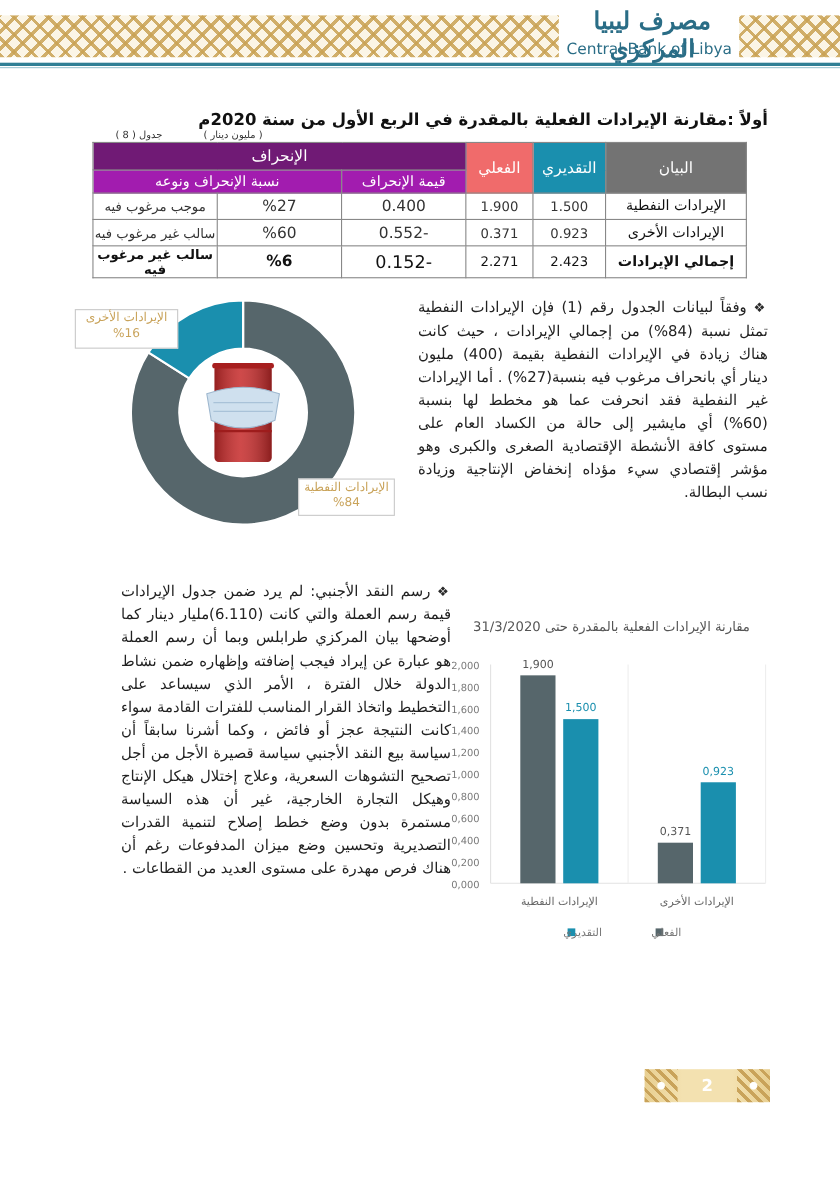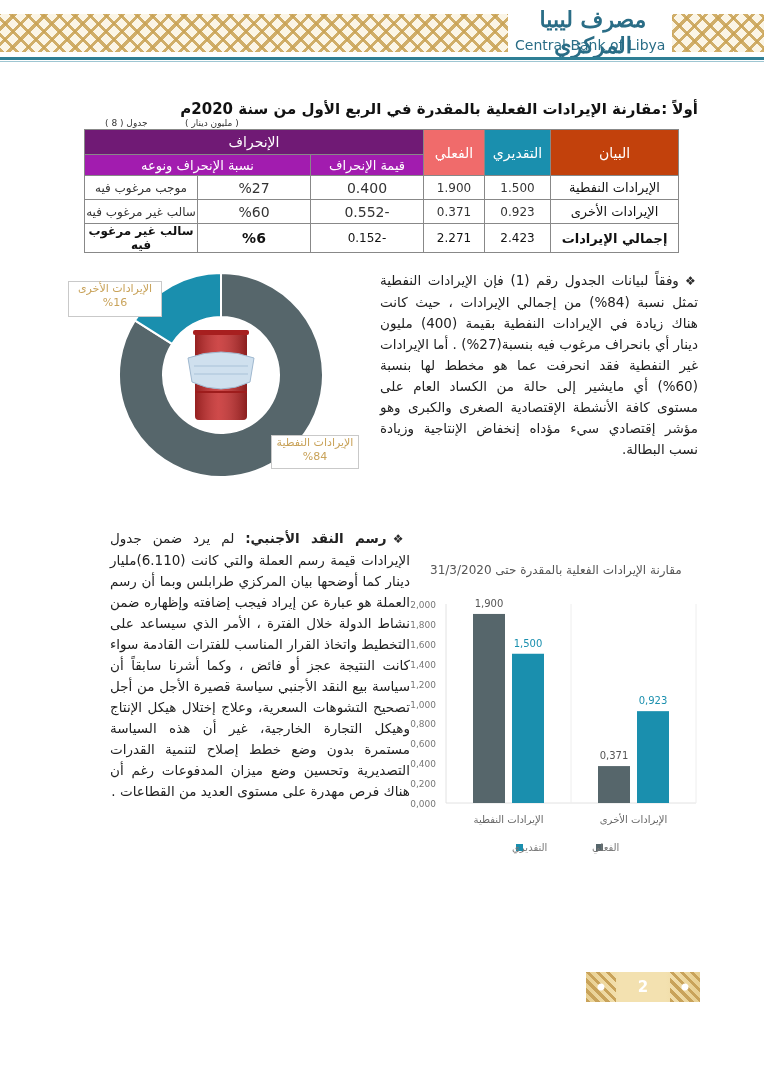--- a/index.html
+++ b/index.html
@@ -17,42 +17,42 @@
   .logo-en { left:515px; top:37px; width:156px; text-align:left; font-size:14px; color:#2a6d86; }
 
   
   .sec-title { right:66px; top:100px; font-size:15px; font-weight:bold; direction:rtl; color:#111; }
   .tbl-unit { left:185px; top:118px; font-size:9px; color:#333; }
   .tbl-num { left:105px; top:118px; font-size:9px; color:#333; }
 
   
   table.rev { position:absolute; left:84px; top:129px; width:595px; border-collapse:collapse; direction:rtl; table-layout:fixed; }
   table.rev th, table.rev td { border:1px solid #888; text-align:center; padding:0; }
-  th.h-item { background:#c2410c; color:#fff; font-weight:normal; font-size:14px; width:127px; }
+  th.h-item { background:#737373; color:#fff; font-weight:normal; font-size:14px; width:127px; }
   th.h-plan { background:#1a8fae; color:#fff; font-weight:normal; font-size:14px; width:65px; }
   th.h-act { background:#f06b6b; color:#fff; font-weight:normal; font-size:14px; width:60px; }
   th.h-dev { background:#701a75; color:#fff; font-weight:normal; font-size:14px; height:24px; }
   th.h-sub { background:#a21caf; color:#fff; font-weight:normal; font-size:13px; height:20px; }
   td { height:23px; font-size:12px; color:#333;margin-top:45px; }
   td.item { text-align:right; padding-right:6px; font-size:13px; color:#111; }
   tr.total td { font-weight:bold; color:#111; }
   tr.total td.num-thin { font-weight:normal; }
 
   
   .donut-wrap { left:118px; top:272px; width:206px; height:206px; }
   .callout { background:#fff; border:1px solid #c9c9c9; color:#c9a35a; font-size:11px; text-align:center; direction:rtl; line-height:14px; }
   .co-other { left:68px; top:281px; width:92px; height:34px; }
   .co-oil { left:271px; top:435px; width:86px; height:32px; }
 
   
   .para { direction:rtl; text-align:justify; font-size:13.5px; line-height:21px; color:#222; }
   .p1 { left:380px; top:270px; width:318px; }
   .p2 { left:110px; top:528px; width:300px; }
   .bullet { color:#2b2b2b; font-size:12px; margin-left:6px; }
-  .lead { font-weight:bold; }
+  .lead { font-weight:normal; }
   .chart-title { left:430px; top:563px; width:260px; text-align:left; direction:rtl; font-size:12px; color:#555; }
 
   
   .pg { left:586px; top:972px; width:114px; height:30px; background:linear-gradient(90deg,#e8cf91,#f3e1b0 30%,#f3e1b0 70%,#e8cf91); }
   .pg-orn-l, .pg-orn-r { top:972px; width:30px; height:30px; background:
       radial-gradient(circle at 50% 50%, #fff 0 3px, transparent 4px),
       repeating-linear-gradient(45deg,#c9a35a 0 3px,transparent 3px 7px); }
   .pg-orn-l { left:586px; }
   .pg-orn-r { left:670px; }
   .pg-num { left:586px; top:978px; width:114px; text-align:center; color:#fff; font-weight:bold; font-size:15px; }
@@ -98,21 +98,21 @@
       <td>0.923</td>
       <td>0.371</td>
       <td style="font-size:14px">-0.552</td>
       <td style="font-size:14px">%60</td>
       <td>سالب غير مرغوب فيه</td>
     </tr>
     <tr class="total">
       <td class="item">إجمالي الإيرادات</td>
       <td class="num-thin">2.423</td>
       <td class="num-thin">2.271</td>
-      <td class="num-thin" style="font-size:12px">-0.152</td>
+      <td class="num-thin" style="font-size:16px">-0.152</td>
       <td style="font-size:14px">%6</td>
       <td>سالب غير مرغوب فيه</td>
     </tr>
   </tbody>
 </table>
 
 <svg class="abs donut-wrap" viewBox="0 0 206 206">
   <g id="donut-slices">
       <path d="M103 1 A102 102 0 1 1 16.87855159879443 48.3456669121424 L54.02898032088311 71.92204589121823 A58 58 0 1 0 103 45 Z" fill="#56666b" stroke="#fff" stroke-width="2"></path>
       <path d="M16.87855159879443 48.3456669121424 A102 102 0 0 1 102.99999999999999 1 L102.99999999999999 45 A58 58 0 0 0 54.02898032088311 71.92204589121823 Z" fill="#1a8fae" stroke="#fff" stroke-width="2"></path>

